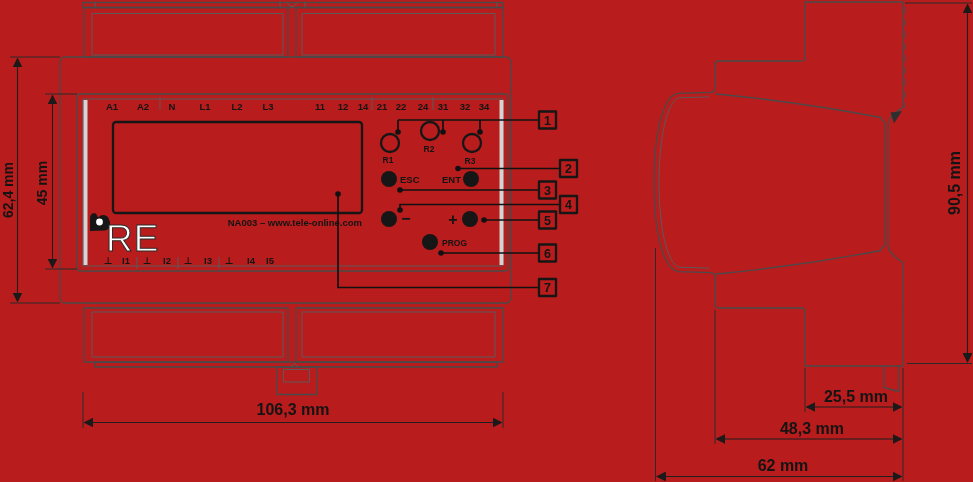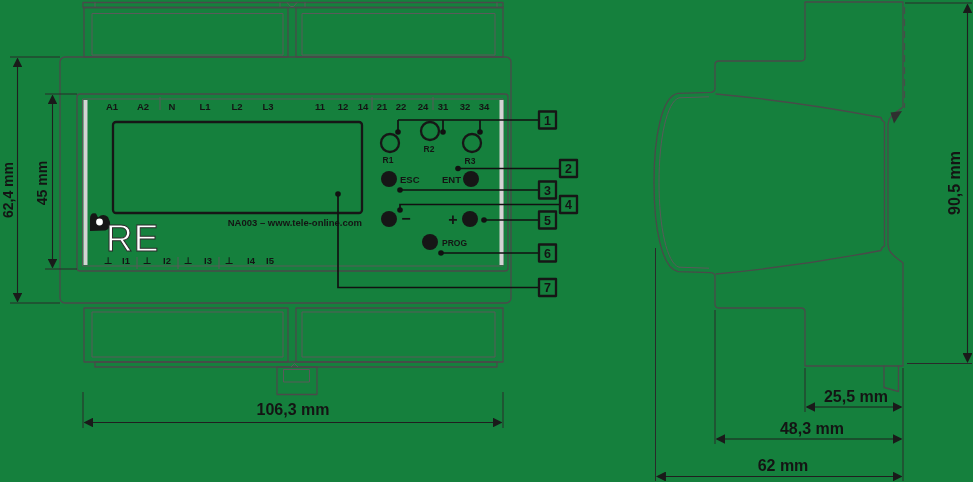--- a/index.html
+++ b/index.html
@@ -1,16 +1,16 @@
 <!DOCTYPE html>
 <html><head>
 <meta charset="utf-8">
 <style>
   html,body{margin:0;padding:0;background:#fff;}
-  .canvas{position:relative;width:973px;height:482px;background:#15803d;overflow:hidden;
+  .canvas{position:relative;width:973px;height:482px;background:#b91c1c;overflow:hidden;
           font-family:"Liberation Sans","DejaVu Sans",sans-serif;}
   svg{position:absolute;left:0;top:0;}
   .hl{stroke:#4a4a4a;stroke-width:1.3;fill:none;stroke-linejoin:round;stroke-linecap:round;}
   .hl2{stroke:#5a5a5a;stroke-width:1;fill:none;stroke-linejoin:round;}
   .blkline{stroke:#161616;stroke-width:2.3;fill:none;stroke-linejoin:round;}
   .lead{stroke:#111;stroke-width:1.7;fill:none;}
   .dim{stroke:#1f1f1f;stroke-width:1.1;fill:none;}
   .ext{stroke:#2a2a2a;stroke-width:1;fill:none;}
   .dash{stroke:#4a4a4a;stroke-width:1;fill:none;stroke-dasharray:7 5;}
   .shade{fill:#d4d4d4;}

